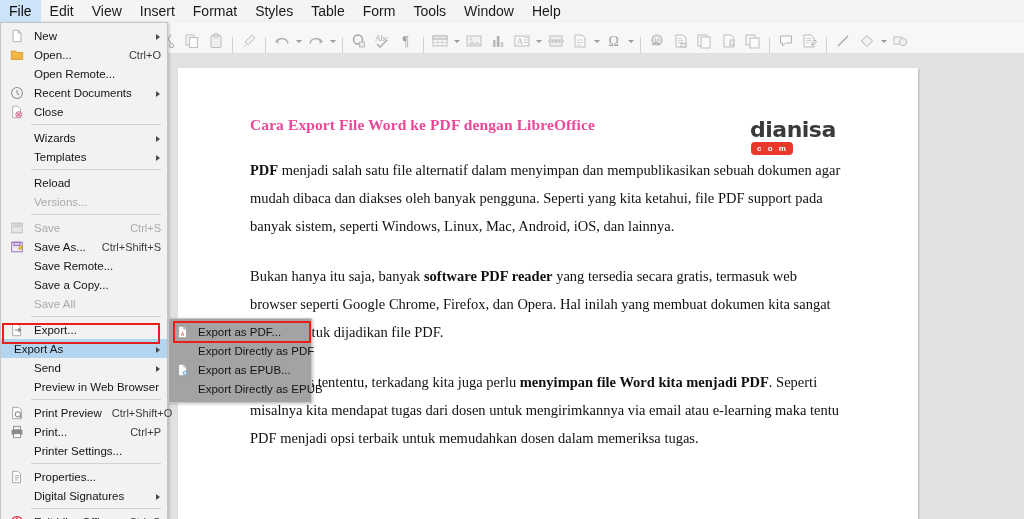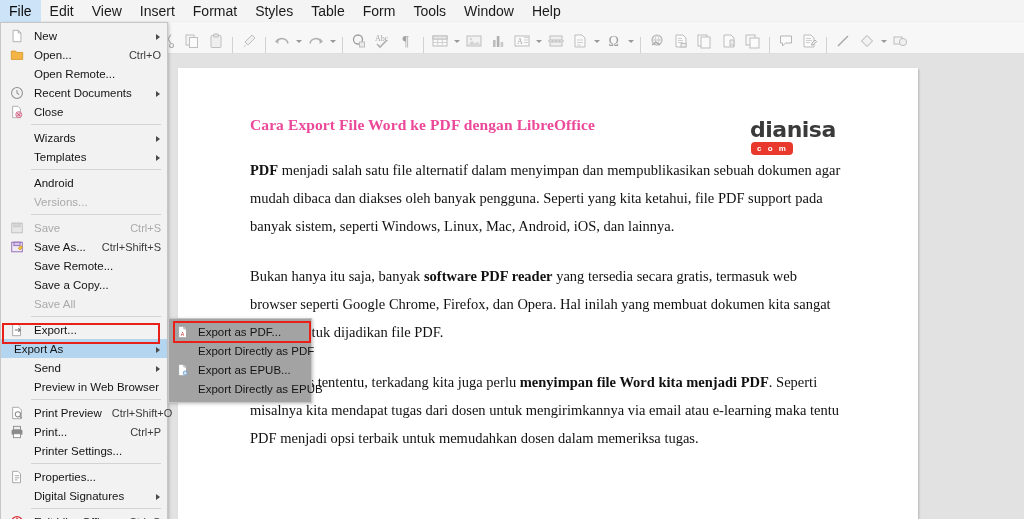--- a/index.html
+++ b/index.html
@@ -419,21 +419,21 @@
       </div>
       <div class="dd-sep"></div>
       <div class="dd-item dd-sub">
         <span class="dd-label">Wizards</span>
       </div>
       <div class="dd-item dd-sub">
         <span class="dd-label">Templates</span>
       </div>
       <div class="dd-sep"></div>
       <div class="dd-item">
-        <span class="dd-label">Android</span>
+        <span class="dd-label">Reload</span>
       </div>
       <div class="dd-item disabled">
         <span class="dd-label">Versions...</span>
       </div>
       <div class="dd-sep"></div>
       <div class="dd-item disabled">
         <span class="dd-icon">
           <svg width="14" height="14" viewBox="0 0 16 16">
             <rect x="2" y="2.5" width="12" height="11" fill="#e6e6e6" stroke="#bdbdbd"></rect>
             <rect x="4.5" y="2.5" width="7" height="4" fill="#d6d6d6" stroke="#c4c4c4"></rect>

